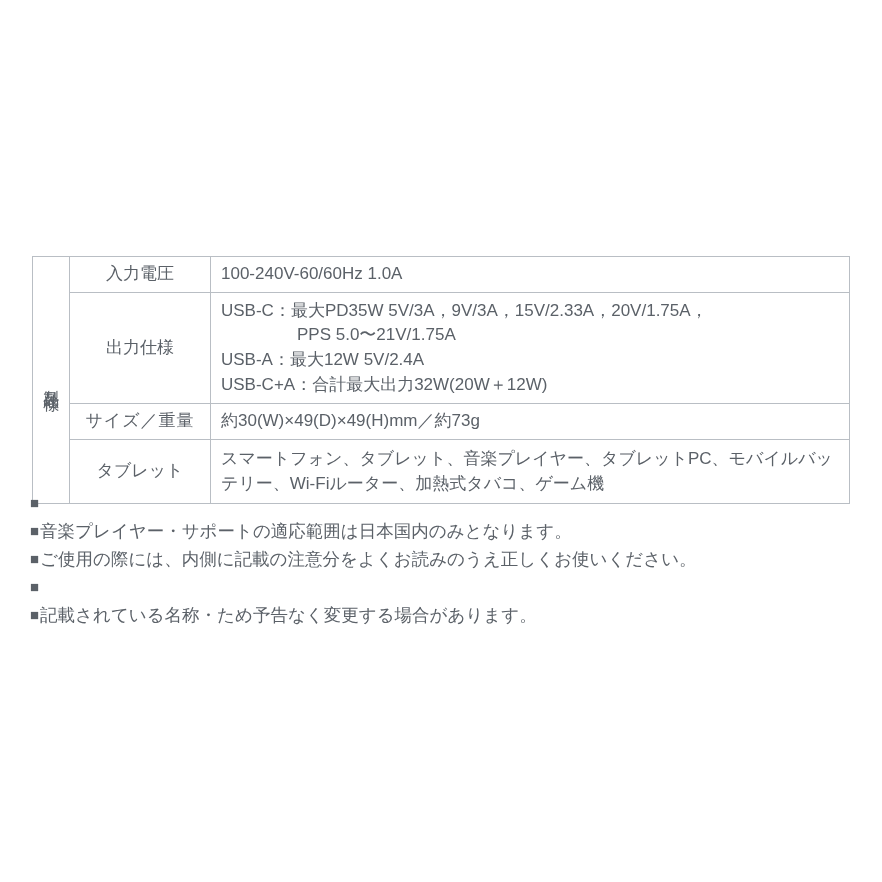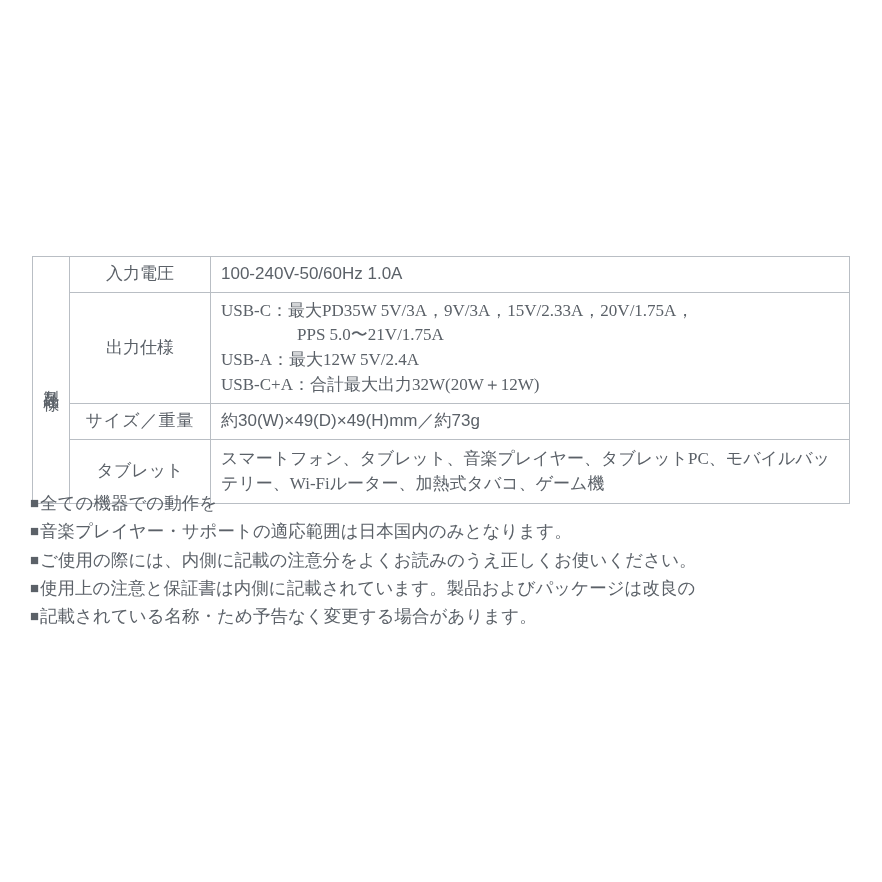--- a/index.html
+++ b/index.html
@@ -66,21 +66,20 @@
   .val-line {
     white-space: nowrap;
   }
   .val-indent {
     padding-left: 76px;
     white-space: nowrap;
   }
   .cell-multiline {
     padding-top: 6px !important;
     padding-bottom: 6px !important;
-    font-family: Liberation Serif, serif;
   }
   .key-spaced {
     letter-spacing: 1px;
   }
   .val-wrap {
     white-space: normal;
     line-height: 1.5;
   }
 
   
@@ -118,21 +117,21 @@
 <div class="page">
 
   <table class="spec-table">
     <tbody>
       <tr>
         <td class="col-cat" rowspan="4">
           <span class="vert-label">製品仕様</span>
         </td>
         <td class="col-key">入力電圧</td>
         <td class="col-val">
-          <div class="val-line">100-240V-50/60Hz 1.0A</div>
+          <div class="val-line">100-240V-60/60Hz 1.0A</div>
         </td>
       </tr>
       <tr>
         <td class="col-key">出力仕様</td>
         <td class="col-val cell-multiline">
           <div class="val-line">USB-C：最大PD35W 5V/3A，9V/3A，15V/2.33A，20V/1.75A，</div>
           <div class="val-indent">PPS 5.0〜21V/1.75A</div>
           <div class="val-line">USB-A：最大12W 5V/2.4A</div>
           <div class="val-line">USB-C+A：合計最大出力32W(20W＋12W)</div>
         </td>
@@ -150,42 +149,40 @@
         </td>
       </tr>
     </tbody>
   </table>
 
   <div class="notes">
 
     <div class="note">
       <span class="note-mark">■</span>
       <span class="note-text">
-        <span>全ての機器での動作を</span>
       </span>
     </div>
 
     <div class="note">
       <span class="note-mark">■</span>
       <span class="note-text">
         <span>音楽プレイヤー・サポートの適応範囲は日本国内のみとなります。</span>
       </span>
     </div>
 
     <div class="note">
       <span class="note-mark">■</span>
       <span class="note-text">
         <span>ご使用の際には、内側に記載の注意分をよくお読みのうえ正しくお使いください。</span>
       </span>
     </div>
 
     <div class="note">
       <span class="note-mark">■</span>
       <span class="note-text">
-        <span>使用上の注意と保証書は内側に記載されています。製品およびパッケージは改良の</span>
       </span>
     </div>
 
     <div class="note">
       <span class="note-mark">■</span>
       <span class="note-text">
         <span>記載されている名称・ため予告なく変更する場合があります。</span>
       </span>
     </div>
 

